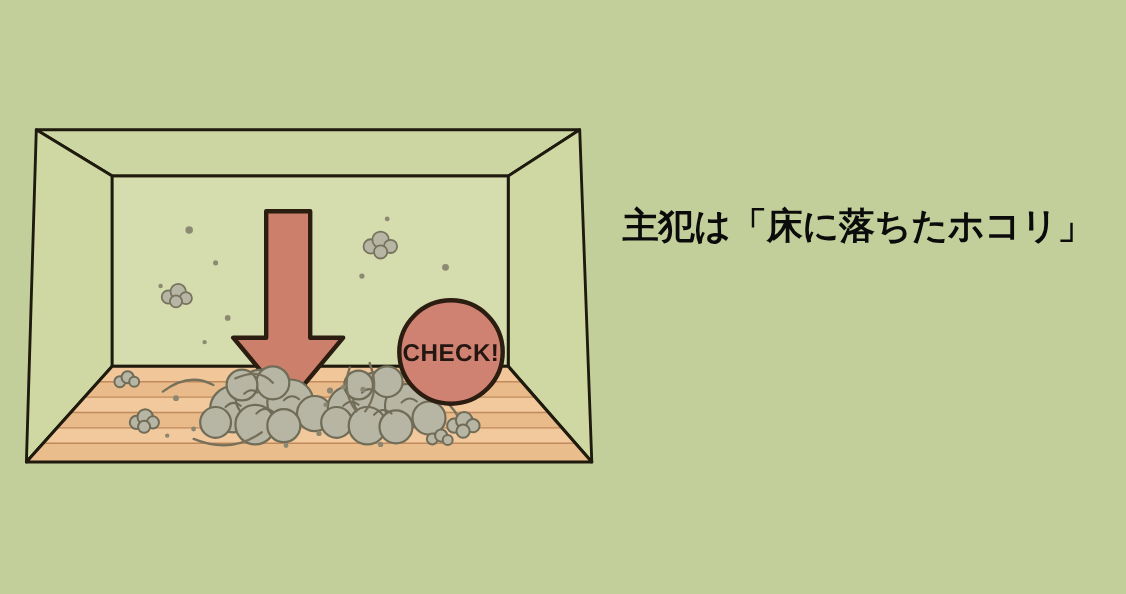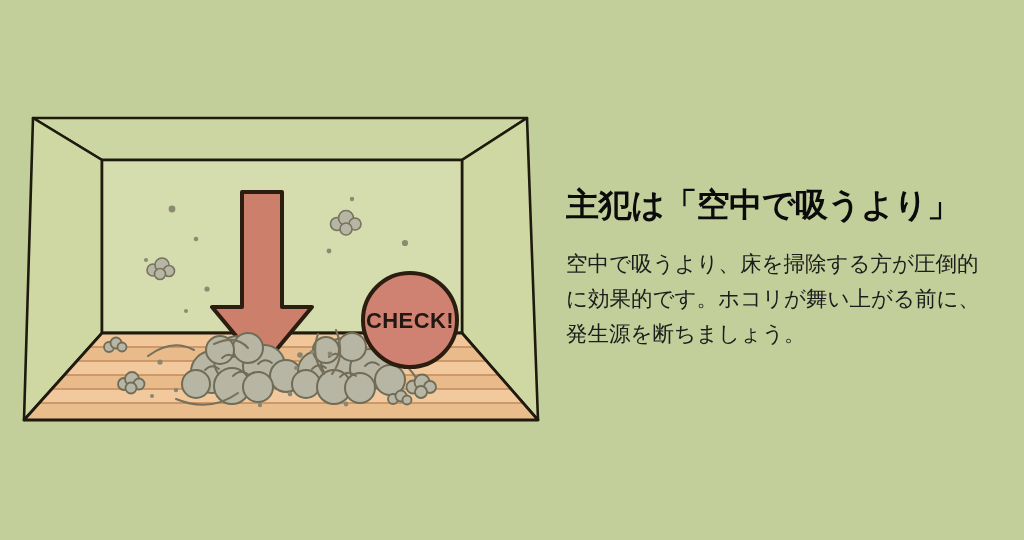--- a/index.html
+++ b/index.html
@@ -215,21 +215,16 @@
     </g>
 
     <g>
       <circle cx="410" cy="320" r="47" fill="#cf8272" stroke="#2b1d10" stroke-width="4"></circle>
       <text x="410" y="328" text-anchor="middle" font-family="Liberation Sans, DejaVu Sans, sans-serif" font-size="22" font-weight="bold" fill="#241610" letter-spacing="0.4">CHECK!</text>
     </g>
 
   </svg>
 
   <div id="text-panel">
-    <h1 class="headline">主犯は「空中で吸うより」</h1>
-    <p class="body-copy">
-      <span class="ln">空中で吸うより、床を掃除する方が圧倒的</span>
-      <span class="ln">に効果的です。ホコリが舞い上がる前に、</span>
-      <span class="ln">発生源を断ちましょう。</span>
-    </p>
+    <h1 class="headline">主犯は「床に落ちたホコリ」</h1>
   </div>
 
 </div>
 
 </body></html>

